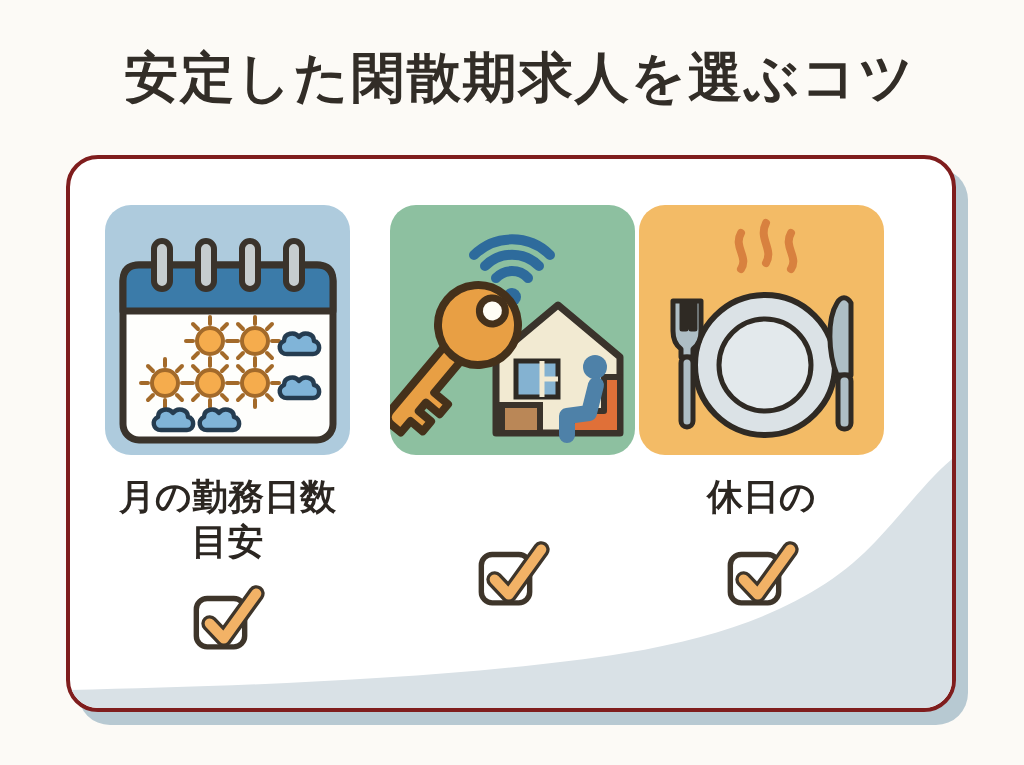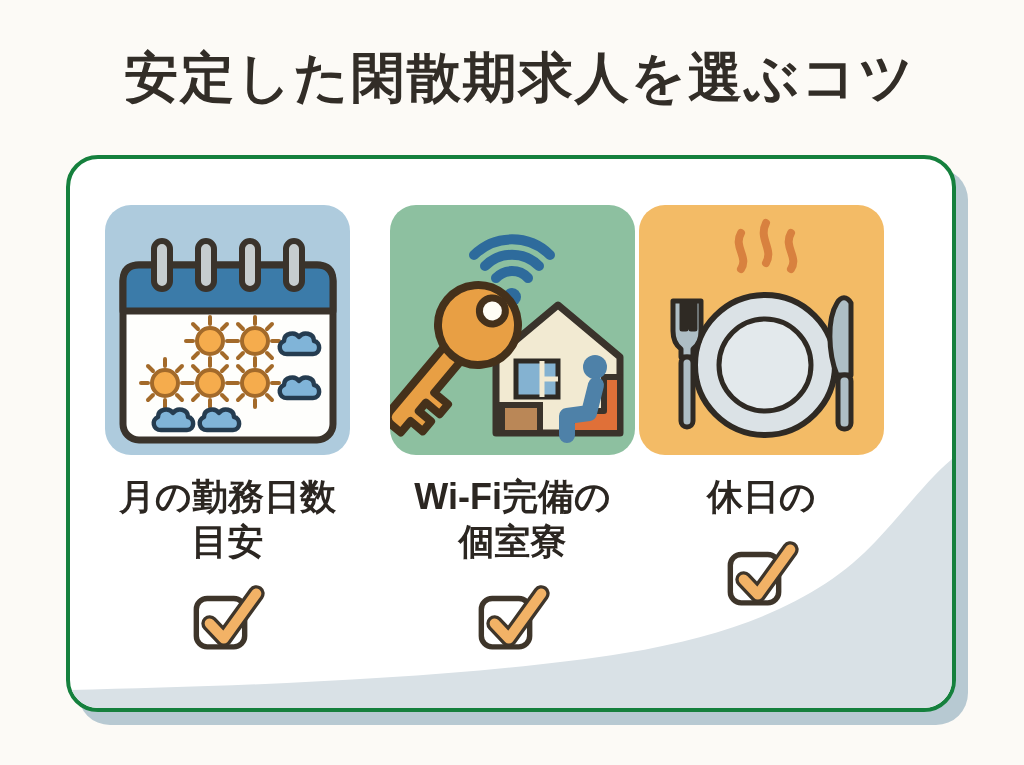--- a/index.html
+++ b/index.html
@@ -8,21 +8,21 @@
     background:#FCFAF6;
     font-family:"Liberation Sans","DejaVu Sans",sans-serif;
   }
   .title{
     position:absolute;top:34px;left:0;width:1024px;
     text-align:center;font-size:54px;font-weight:800;
     letter-spacing:2px;color:#322D27;margin:8px;
   }
   .panel{
     position:absolute;left:66px;top:155px;width:882px;height:549px;
-    background:#FFFFFF;border:4px solid #15803d;border-radius:32px;
+    background:#FFFFFF;border:4px solid #7f1d1d;border-radius:32px;
     box-shadow:12px 13px 0 #B7C9D2;overflow:hidden;
   }
   .swoosh{position:absolute;left:0;top:0;width:100%;height:100%;}
   .col{position:absolute;top:46px;width:245px;}
   .col-1{left:35px;} .col-2{left:320px;} .col-3{left:569px;}
   .tile{width:245px;height:250px;border-radius:26px;overflow:hidden;}
   .tile-1{background:#AECBDD;} .tile-2{background:#8DC0A0;} .tile-3{background:#F3BB66;}
   .tile svg{display:block;width:245px;height:250px;}
   .lbl{
     margin-top:20px;text-align:center;font-size:36px;font-weight:800;
@@ -126,22 +126,21 @@
         </g>
 
         <g transform="translate(88,120) rotate(40)">
           <path d="M-12,30 L-12,122 Q-12,132 -2,132 L10,132 L10,117 L26,117 L26,104 L10,104 L10,93 L28,93 L28,80 L10,80 L10,30 Z" fill="#E89F44" stroke="#45311B" stroke-width="8" stroke-linejoin="round"></path>
           <circle cx="0" cy="0" r="40" fill="#E89F44" stroke="#45311B" stroke-width="8"></circle>
           <circle cx="2" cy="-20" r="13" fill="#FFFDF5" stroke="#45311B" stroke-width="7"></circle>
         </g>
       </svg>
     </div>
     <div class="lbl">
-      <span>Wi-Fi完備の</span><br>
-      <span>個室寮</span>
+      <br>
     </div>
     <svg class="cbx" viewBox="0 0 96 92">
       <rect x="10" y="22" width="58" height="58" rx="13" fill="#FFFFFF" stroke="#3E352A" stroke-width="6.5"></rect>
       <path d="M26,52 L43,70 L82,16" fill="none" stroke="#3E352A" stroke-width="20" stroke-linecap="round" stroke-linejoin="round"></path>
       <path d="M26,52 L43,70 L82,16" fill="none" stroke="#F2B266" stroke-width="12" stroke-linecap="round" stroke-linejoin="round"></path>
     </svg>
   </div>
 
   <div class="col col-3">
     <div class="tile tile-3">

